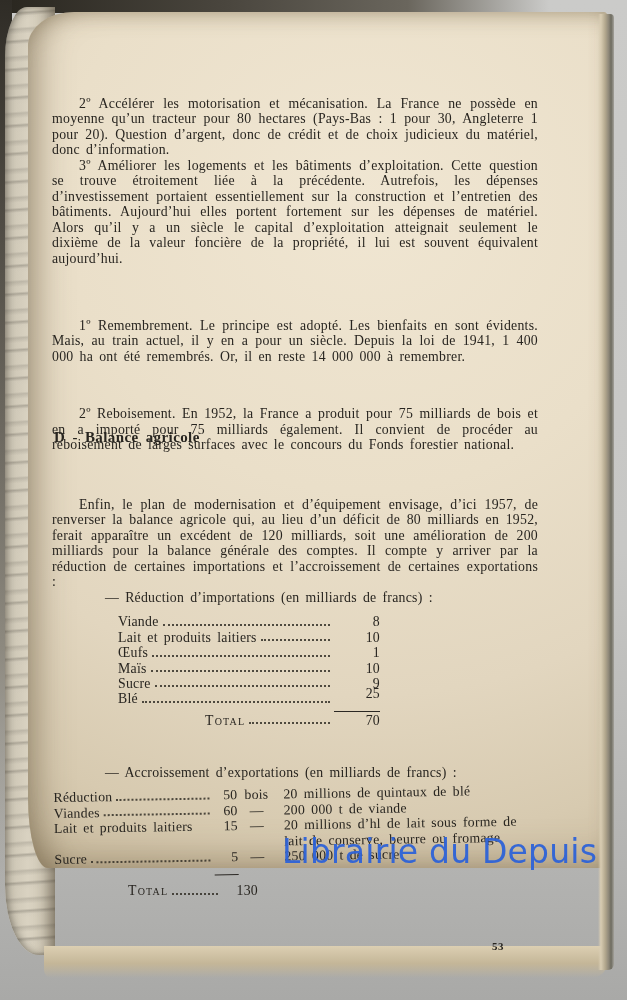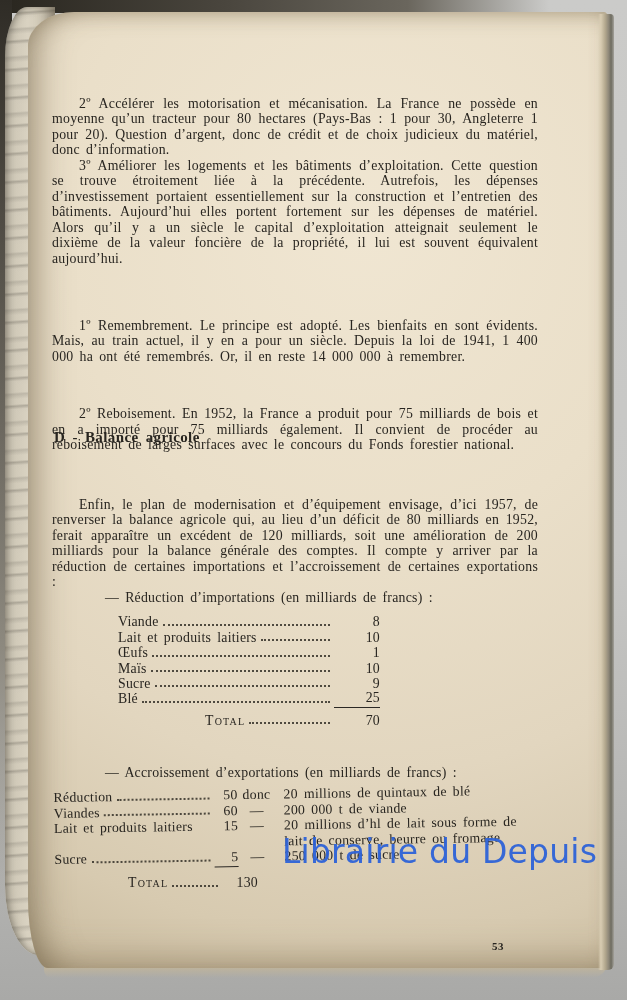--- a/index.html
+++ b/index.html
@@ -40,21 +40,21 @@
     background:linear-gradient(180deg,#dccfb2 0%,#c4b698 55%,rgba(168,158,138,0) 100%);
   }
   
   .right-edge{
     position:absolute;left:598px;top:14px;width:16px;height:956px;
     border-radius:0 4px 6px 0;
     background:linear-gradient(90deg,rgba(226,215,192,0) 0%,#d8ccb2 18%,#b3a88e 45%,#90897a 66%,#6e6c60 82%,#a4a29b 100%);
   }
   
   .page{
-    position:absolute;left:28px;top:12px;width:580px;height:956px;
+    position:absolute;left:28px;top:12px;width:580px;height:856px;
     border-radius:46px 4px 8px 20px / 34px 6px 10px 70px;
     background:radial-gradient(130% 85% at 58% 22%, #f0e6d2 0%, #eadfc9 40%, #e2d6bf 68%, #d7cab0 88%, #cbbda1 100%);
     box-shadow:
       inset 26px 0 34px -18px rgba(104,90,64,0.55),
       inset 0 16px 20px -14px rgba(150,135,105,0.55),
       inset 0 -30px 34px -22px rgba(138,120,90,0.5),
       inset -12px 0 18px -12px rgba(145,132,105,0.45);
     font-family: Liberation Serif, serif;
   }
   .content{
@@ -66,21 +66,21 @@
   .para{position:absolute;left:0;width:486px;text-align:justify;text-indent:27px;}
   .heading{position:absolute;left:2px;font-weight:bold;font-size:15px;letter-spacing:0.4px;word-spacing:3px;}
 
   .tbl{position:absolute;left:0;width:486px;}
   .tbl-title{margin-left:53px;margin-bottom:9px;white-space:nowrap;}
 
   .t1rows{margin-left:66px;width:262px;}
   .t1row{display:flex;align-items:center;height:15.4px;}
   .t1row .lbl{white-space:nowrap;}
   .t1 .val{width:46px;text-align:right;}
-  .val-sum{border-bottom:1.6px solid #2b2824;padding-bottom:1px;}
+  .val-sum{border-bottom:1.6px solid #2b2824;padding-bottom:9px;}
   .leader{flex:1;align-self:flex-end;height:0;border-bottom:2px dotted rgba(52,48,40,0.85);margin:0 4px 4px 4px;min-width:6px;}
   .t1total{display:flex;align-items:baseline;margin-left:66px;width:262px;margin-top:6px;}
   .spacer87{width:87px;flex:none;}
   .smallcaps{font-variant:small-caps;letter-spacing:1.2px;}
 
   .t2rows{margin-left:2px;transform:rotate(-0.9deg);transform-origin:left center;}
   .t2row{display:flex;align-items:baseline;min-height:15.4px;}
   .t2lbl{width:160px;display:flex;flex:none;align-items:baseline;}
   .t2lbl .nm{white-space:nowrap;}
   .t2val{width:24px;flex:none;text-align:right;}
@@ -163,21 +163,21 @@
 
       <div class="tbl t2" style="top:753px;">
         <div class="tbl-title">— Accroissement d’exportations (en milliards de francs) :</div>
         <div class="t2rows" id="t2rows">
             <div class="t2row">
               <span class="t2lbl">
                 <span class="nm">Réduction</span>
                 <span class="leader"></span>
               </span>
               <span class="t2val">50</span>
-              <span class="t2con">donc</span>
+              <span class="t2con">bois</span>
               <span class="t2desc">20 millions de quintaux de blé</span>
             </div>
             <div class="t2row">
               <span class="t2lbl">
                 <span class="nm">Viandes</span>
                 <span class="leader"></span>
               </span>
               <span class="t2val">60</span>
               <span class="t2con">—</span>
               <span class="t2desc">200 000 t de viande</span>

